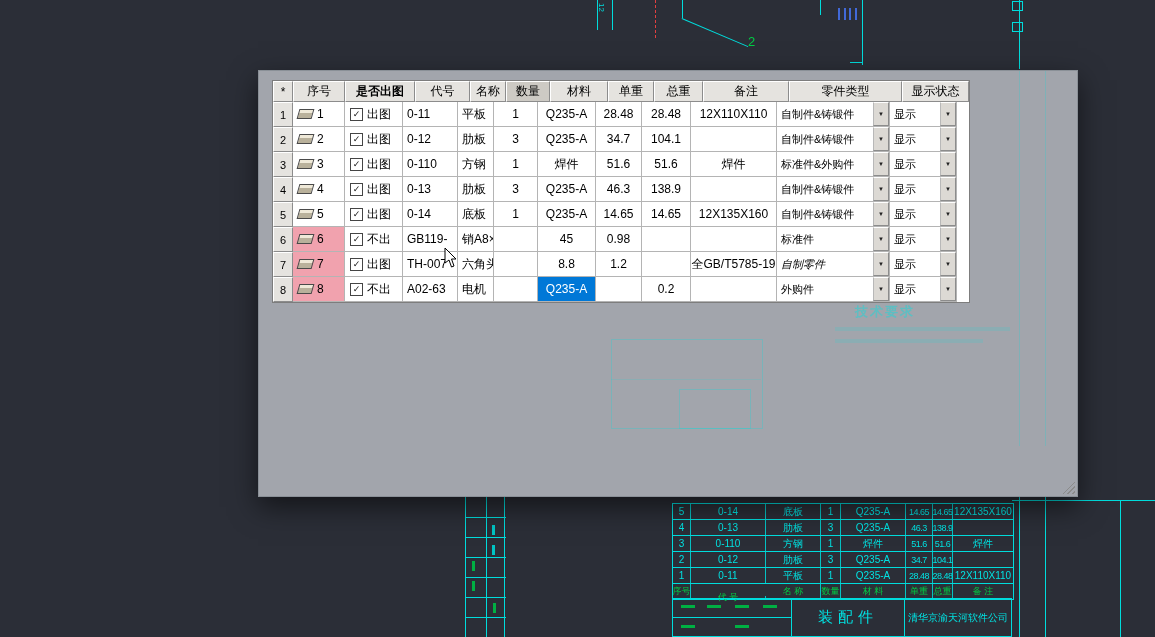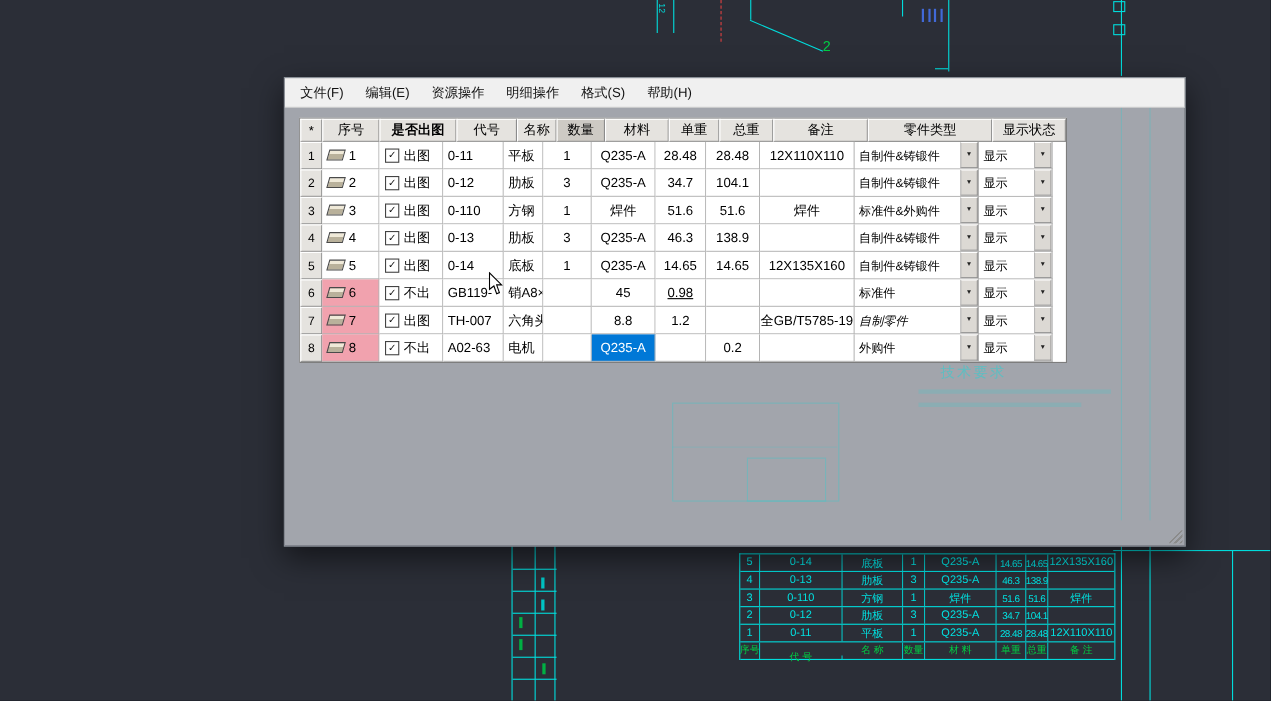--- a/index.html
+++ b/index.html
@@ -45,21 +45,21 @@
   .close-btn{font-size:13px;}
   .menubar{height:26px;background:#f0f0f0;display:flex;align-items:center;padding-left:4px;
            border-bottom:1px solid #d6d6d6;flex:0 0 auto;}
   .menu-item{font-size:12px;color:#111;padding:4px 10px;white-space:nowrap;}
   .client{flex:1;position:relative;background:#a2a5ac;overflow:hidden;}
   
   .ghost{position:absolute;pointer-events:none;}
   .ghost-vline{width:1px;background:rgba(0,225,225,.22);}
   .ghost-bar{background:rgba(0,225,225,.14);}
   .ghost-rect{border:1px solid rgba(0,225,225,.25);}
-  .ghost-text{color:rgba(0,225,225,.42);font-size:13px;letter-spacing:2px;white-space:nowrap;}
+  .ghost-text{color:rgba(0,225,225,.42);font-size:13px;letter-spacing:2px;white-space:nowrap;font-weight:bold;}
   .grip{position:absolute;right:2px;bottom:2px;width:12px;height:12px;
         background:linear-gradient(135deg,transparent 0 46%,#8b8b8b 46% 54%,transparent 54% 66%,#8b8b8b 66% 74%,transparent 74% 86%,#8b8b8b 86% 94%,transparent 94%);}
   
   .grid{position:absolute;left:13px;top:9px;border:1px solid #7d7d7d;background:#fff;}
   .grid-row{display:flex;height:25px;}
   .grid-row.header{height:21px;}
   .gcell{box-sizing:border-box;border-right:1px solid #b4b4b4;border-bottom:1px solid #b4b4b4;background:#fff;
          display:flex;align-items:center;justify-content:center;font-size:12px;color:#000;
          white-space:nowrap;overflow:hidden;flex:0 0 auto;}
   .ghead{background:#e5e3df;border-top:1px solid #fff;border-left:1px solid #fff;
@@ -179,30 +179,35 @@
         <div class="cbom-cell" style="width: 75px; margin-top: 12px;">代 号</div>
         <div class="cbom-cell" style="width: 55px;">名 称</div>
         <div class="cbom-cell" style="width: 20px;">数量</div>
         <div class="cbom-cell" style="width: 65px;">材 料</div>
         <div class="cbom-cell" style="width: 27px;">单重</div>
         <div class="cbom-cell" style="width: 20px;">总重</div>
         <div class="cbom-cell" style="width: 60px;">备 注</div>
       </div>
     </div>
 
+  <div class="title-block">
+    <div class="tb-left">
+      <div class="gdash" style="left:8px;top:6px;width:14px;height:3px"></div>
+      <div class="gdash" style="left:34px;top:6px;width:14px;height:3px"></div>
+      <div class="gdash" style="left:62px;top:6px;width:14px;height:3px"></div>
+      <div class="gdash" style="left:90px;top:6px;width:14px;height:3px"></div>
+      <div class="hline" style="left:0;top:18px;width:118px"></div>
+      <div class="gdash" style="left:8px;top:26px;width:14px;height:3px"></div>
+      <div class="gdash" style="left:62px;top:26px;width:14px;height:3px"></div>
+    </div>
+    <div class="tb-mid">装配件</div>
+    <div class="tb-right">清华京渝天河软件公司</div>
+  </div>
 
   <div class="dialog">
-    <div class="menubar">
-        <div class="menu-item">文件(F)</div>
-        <div class="menu-item">编辑(E)</div>
-        <div class="menu-item">资源操作</div>
-        <div class="menu-item">明细操作</div>
-        <div class="menu-item">格式(S)</div>
-        <div class="menu-item">帮助(H)</div>
-      </div>
     <div class="client">
 
       <div class="ghost ghost-vline" style="left:760px;top:0;height:375px"></div>
       <div class="ghost ghost-vline" style="left:786px;top:0;height:375px"></div>
       <div class="ghost ghost-text" style="left:596px;top:232px">技术要求</div>
       <div class="ghost ghost-bar" style="left:576px;top:256px;width:175px;height:4px"></div>
       <div class="ghost ghost-bar" style="left:576px;top:268px;width:148px;height:4px"></div>
       <div class="ghost ghost-rect" style="left:352px;top:268px;width:150px;height:88px"></div>
       <div class="ghost ghost-bar" style="left:352px;top:308px;width:150px;height:1px"></div>
       <div class="ghost ghost-rect" style="left:420px;top:318px;width:70px;height:38px"></div>
@@ -379,21 +384,21 @@
               <span>6</span>
             </div>
             <div class="gcell plot" style="width: 58px;">
               <span class="cb">✓</span>
               <span class="plot-label">不出</span>
             </div>
             <div class="gcell val left" style="width: 55px;">GB119-</div>
             <div class="gcell val left" style="width: 36px;">销A8×</div>
             <div class="gcell val" style="width: 44px;"></div>
             <div class="gcell val" style="width: 58px;">45</div>
-            <div class="gcell val" style="width: 46px; text-decoration: underline;">0.98</div>
+            <div class="gcell val" style="width: 46px;">0.98</div>
             <div class="gcell val" style="width: 49px;"></div>
             <div class="gcell val" style="width: 86px;"></div>
             <div class="gcell combo-cell" style="width: 113px;">
               <div class="combo">
                 <span class="combo-text">标准件</span>
                 <span class="combo-btn">▼</span>
               </div>
             </div>
             <div class="gcell combo-cell" style="width: 67px;">
               <div class="combo">

